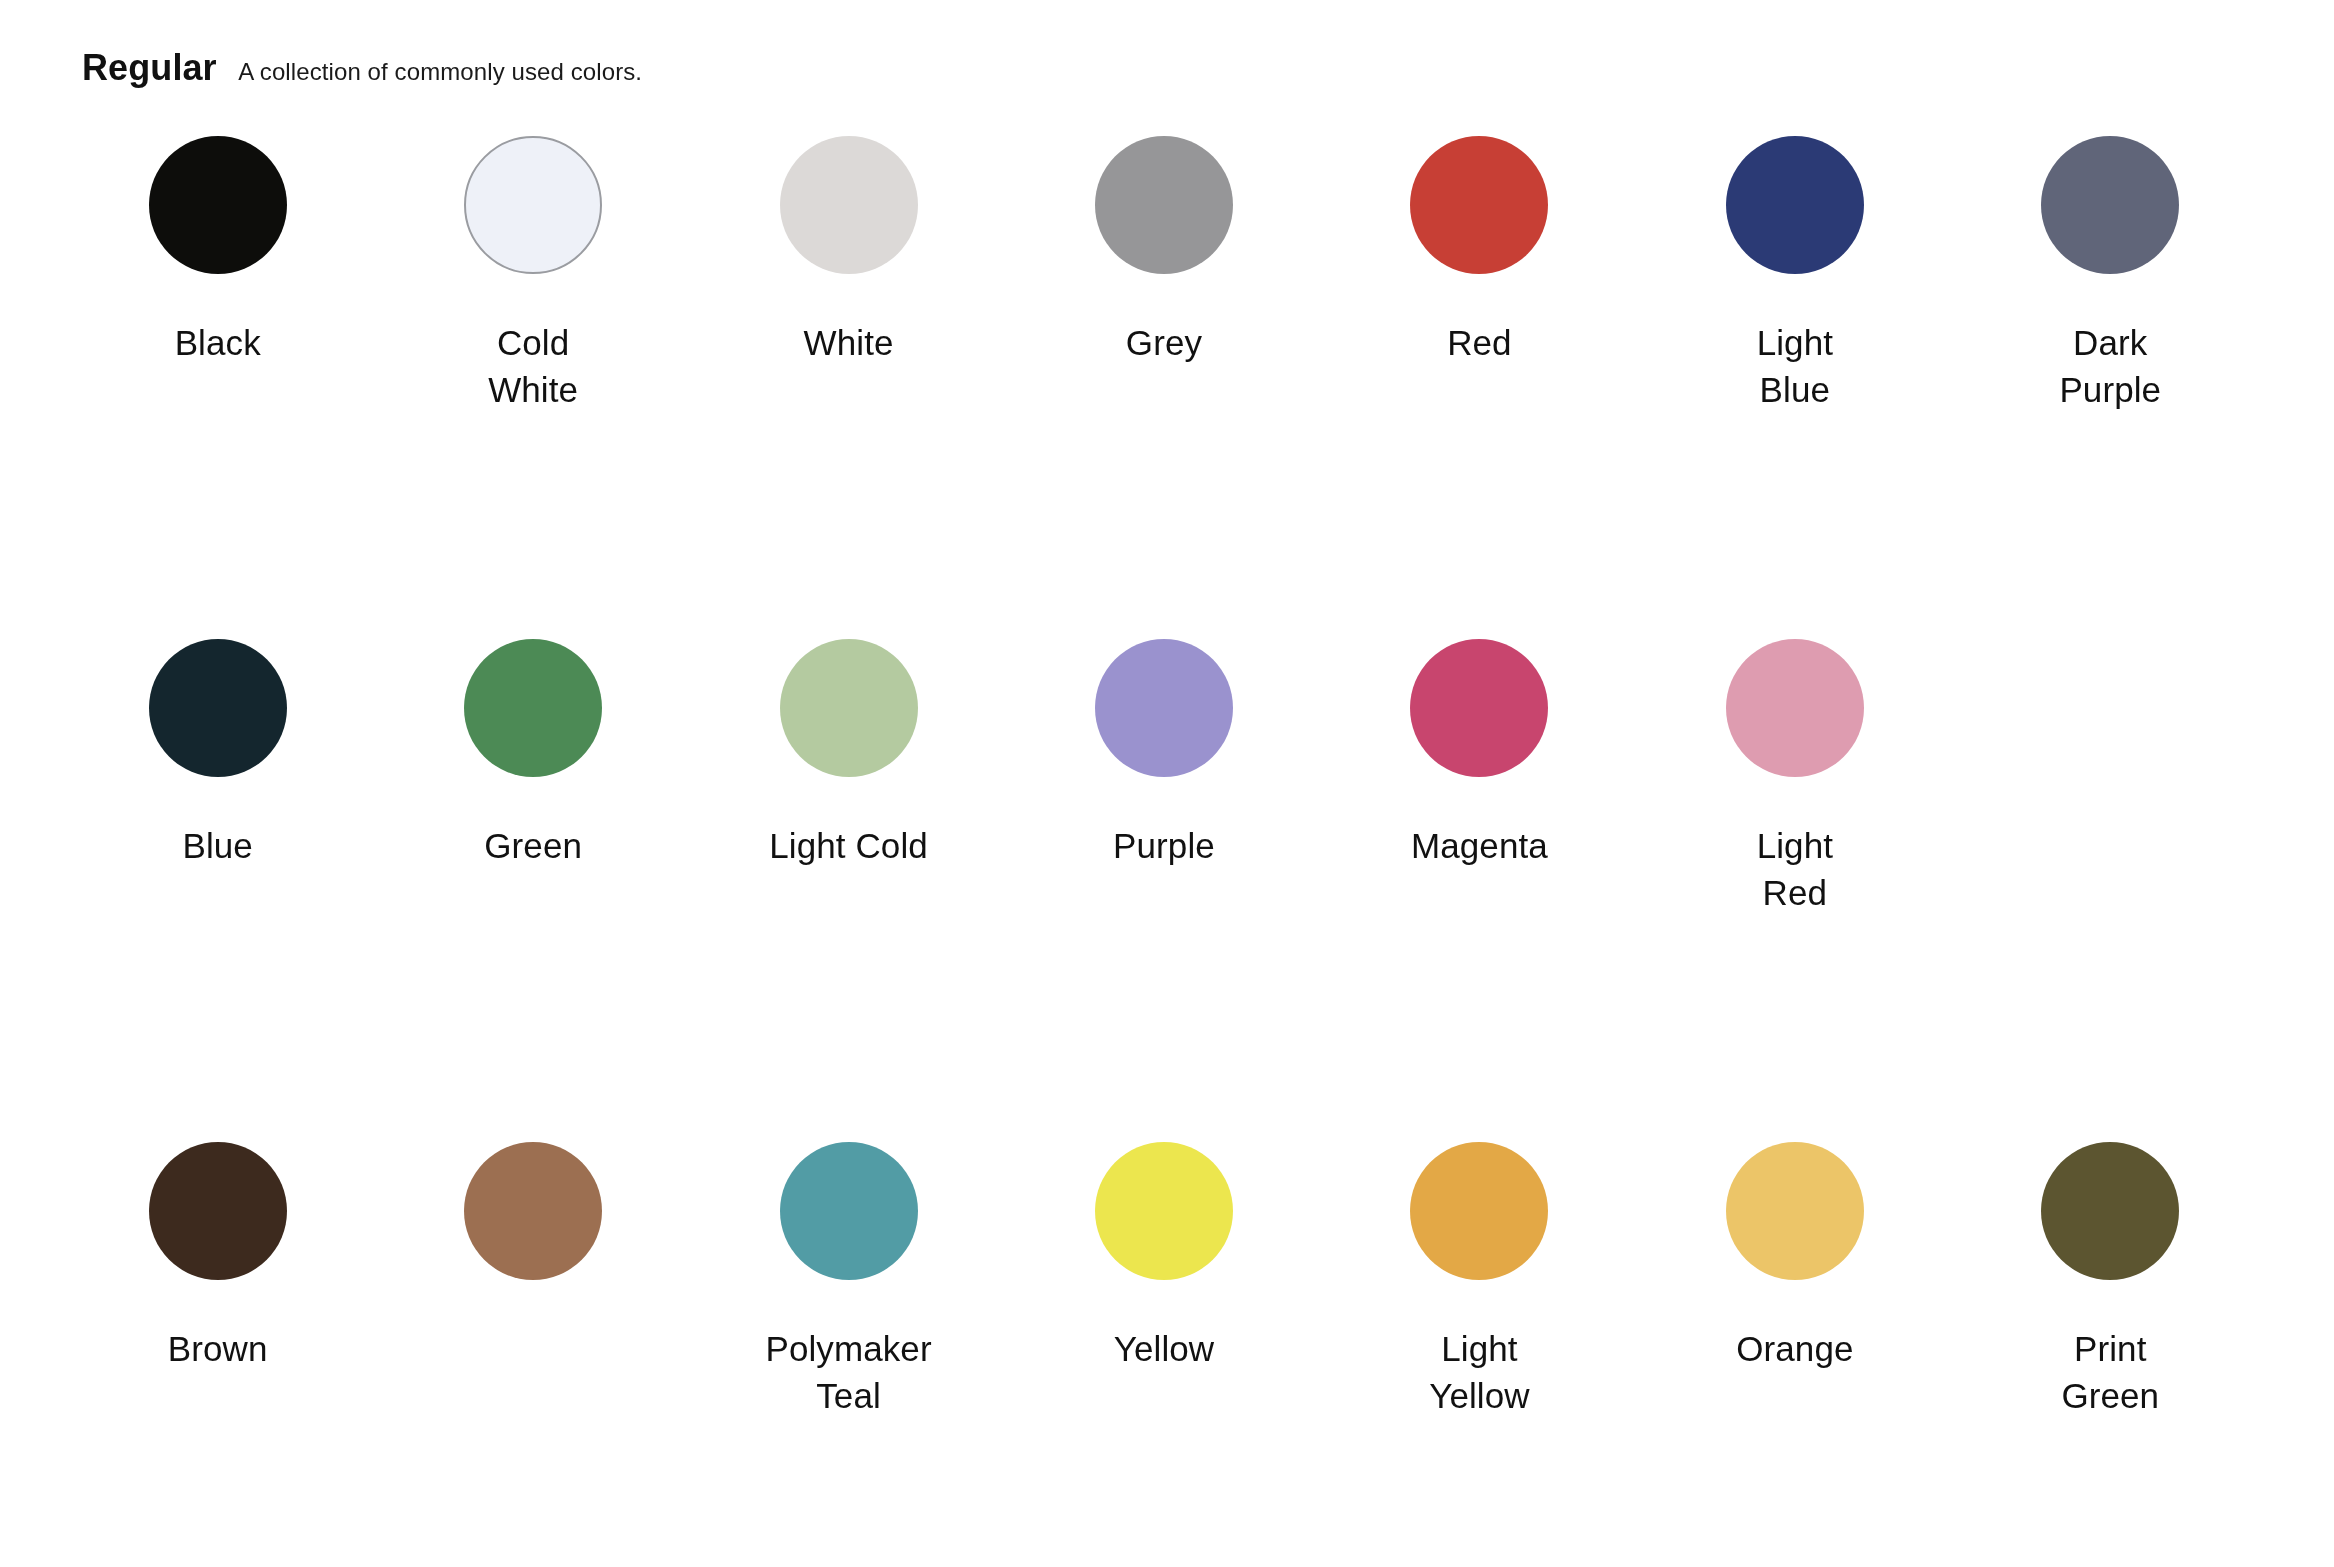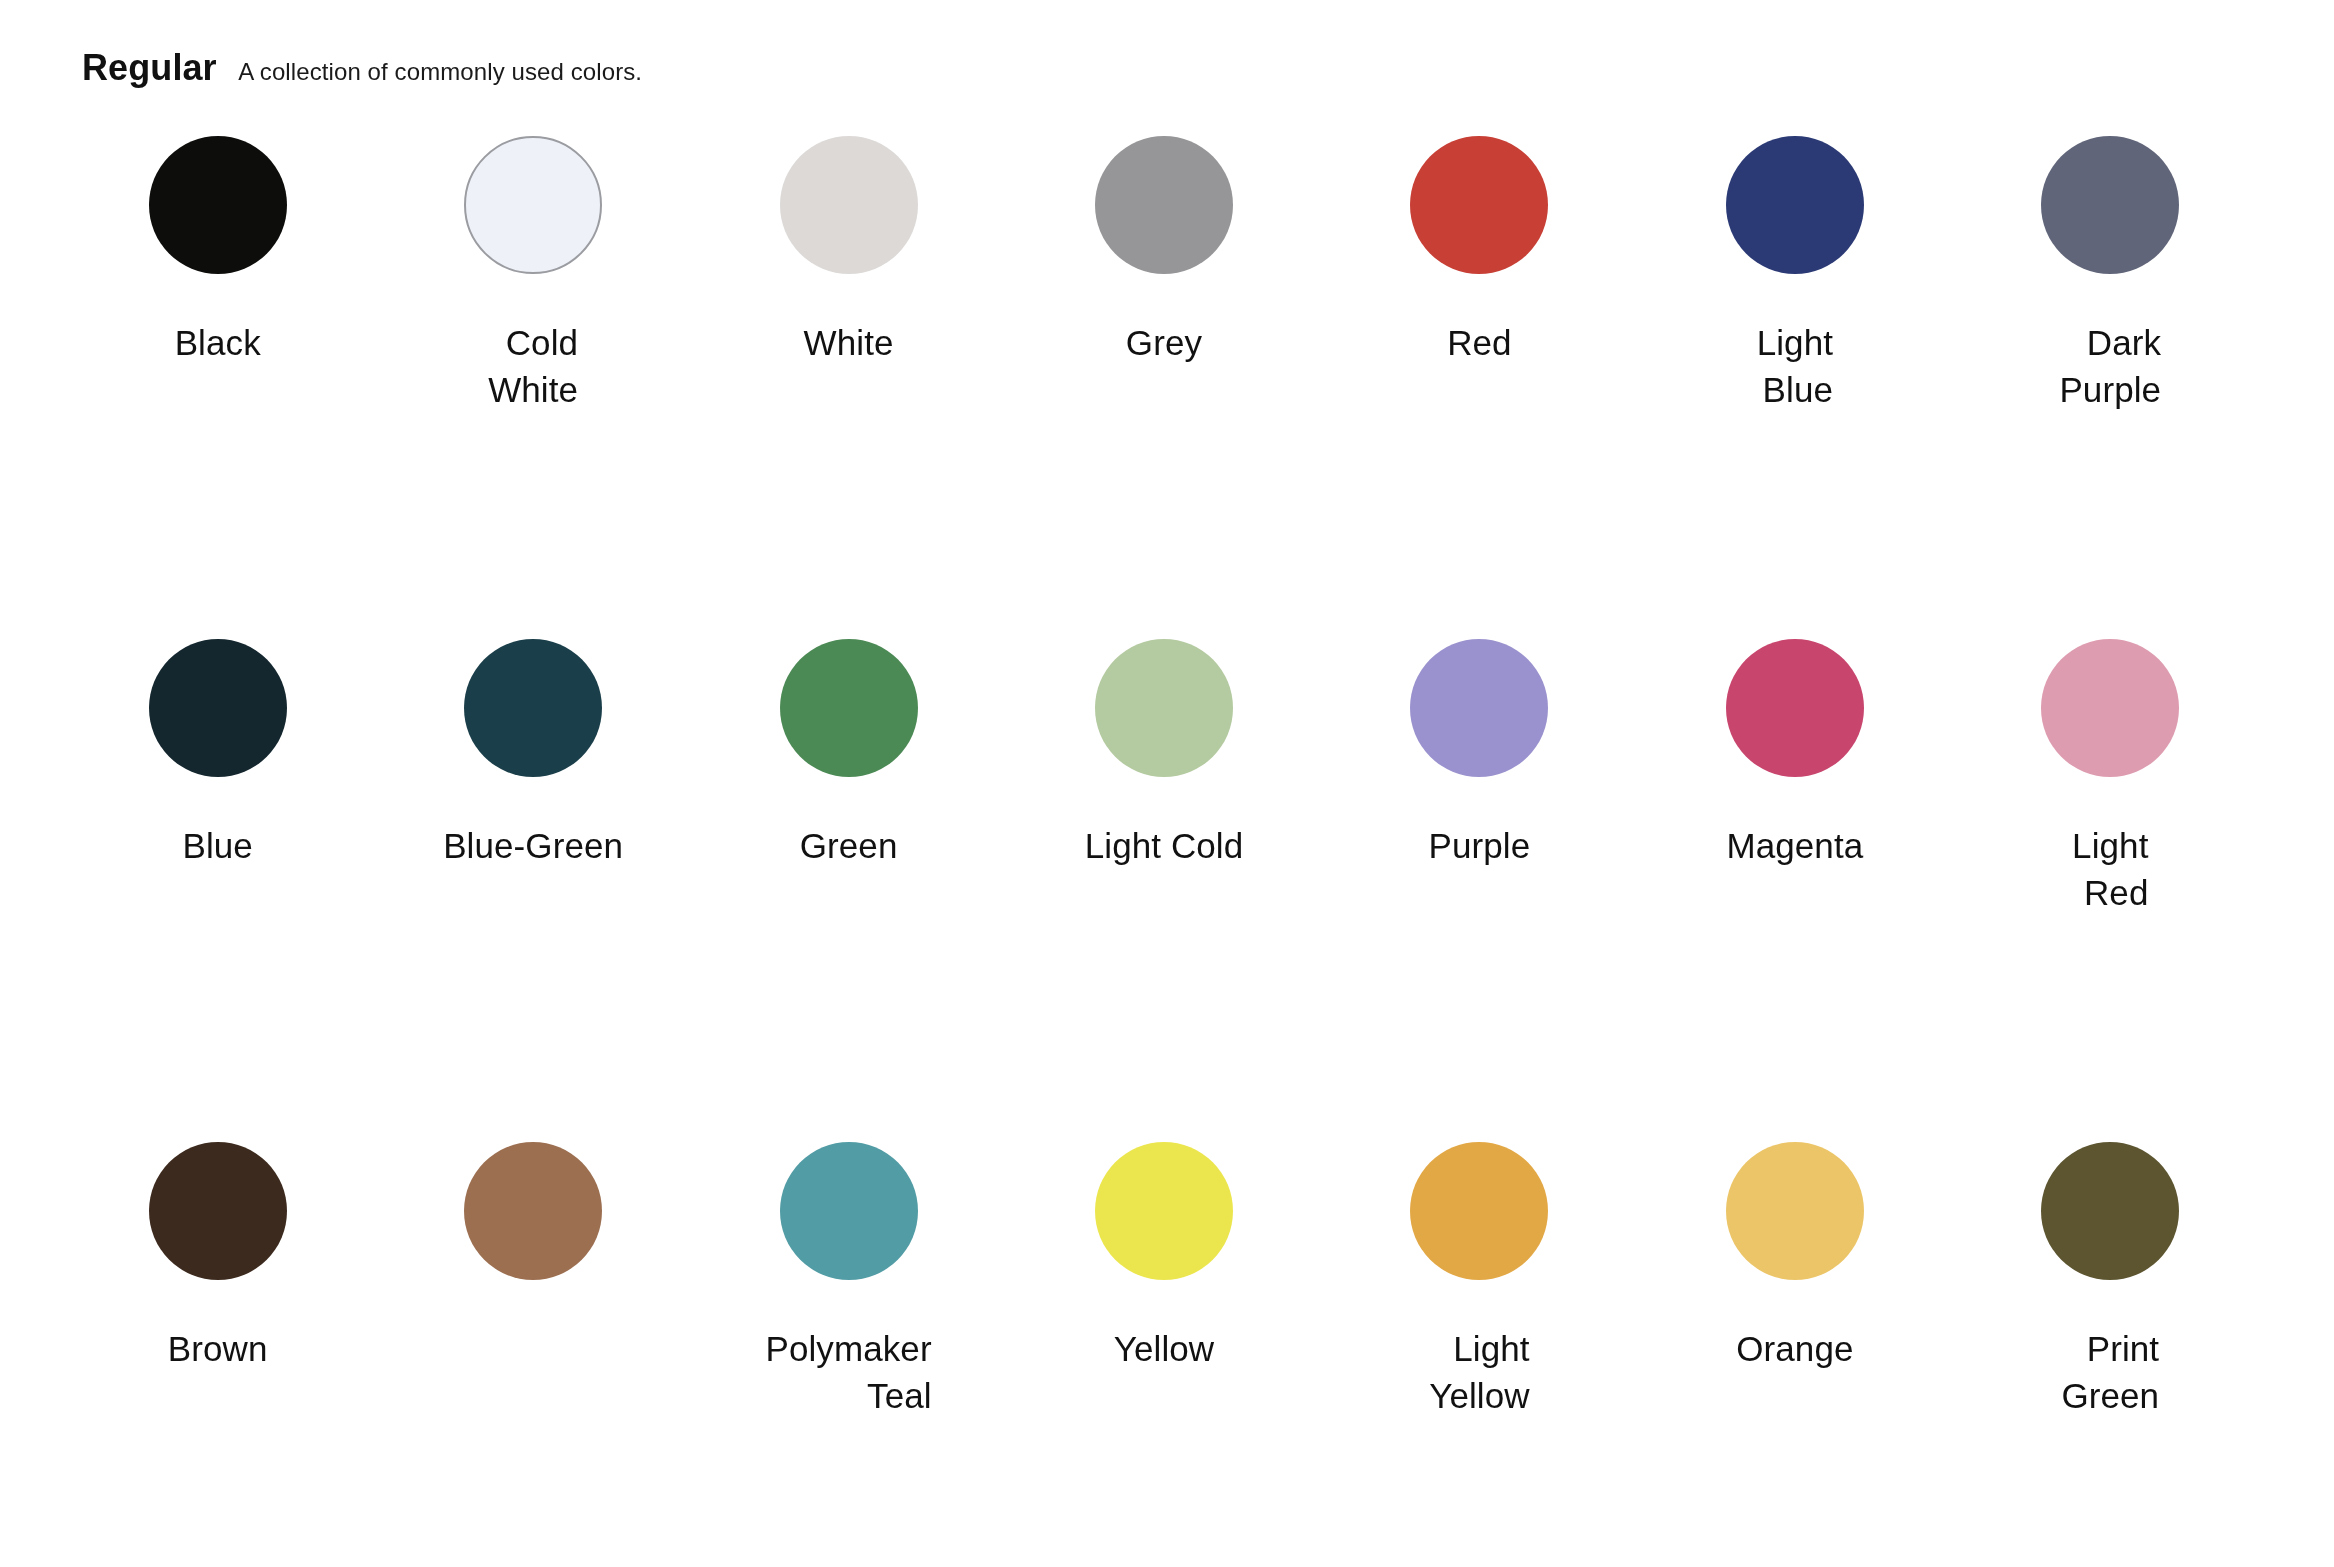--- a/index.html
+++ b/index.html
@@ -75,21 +75,21 @@
     flex: none;
   }
   .swatch-dot.bordered {
     border: 2px solid #9a9ca1;
   }
 
   .swatch-label {
     margin-top: 46px;
     font-size: 35px;
     line-height: 1.33;
-    text-align: right;
+    text-align: center;
     color: #111111;
     letter-spacing: 0.1px;
     max-width: 322px;
     white-space: pre-line;
   }
 </style>
 </head>
 <body style="background: rgb(255, 255, 255);">
 
 <div class="page">
@@ -134,24 +134,20 @@
 Purple</div>
       </div>
     </div>
 
     <div class="swatch-row">
       <div class="swatch">
         <div class="swatch-dot" style="background: rgb(20, 38, 46);"></div>
         <div class="swatch-label">Blue</div>
       </div>
       <div class="swatch">
-        <div class="swatch-dot" style="background: rgb(27, 63, 74);"></div>
-        <div class="swatch-label">Blue-Green</div>
-      </div>
-      <div class="swatch">
         <div class="swatch-dot" style="background: rgb(76, 138, 85);"></div>
         <div class="swatch-label">Green</div>
       </div>
       <div class="swatch">
         <div class="swatch-dot" style="background: rgb(180, 202, 160);"></div>
         <div class="swatch-label">Light Cold</div>
       </div>
       <div class="swatch">
         <div class="swatch-dot" style="background: rgb(154, 146, 206);"></div>
         <div class="swatch-label">Purple</div>

